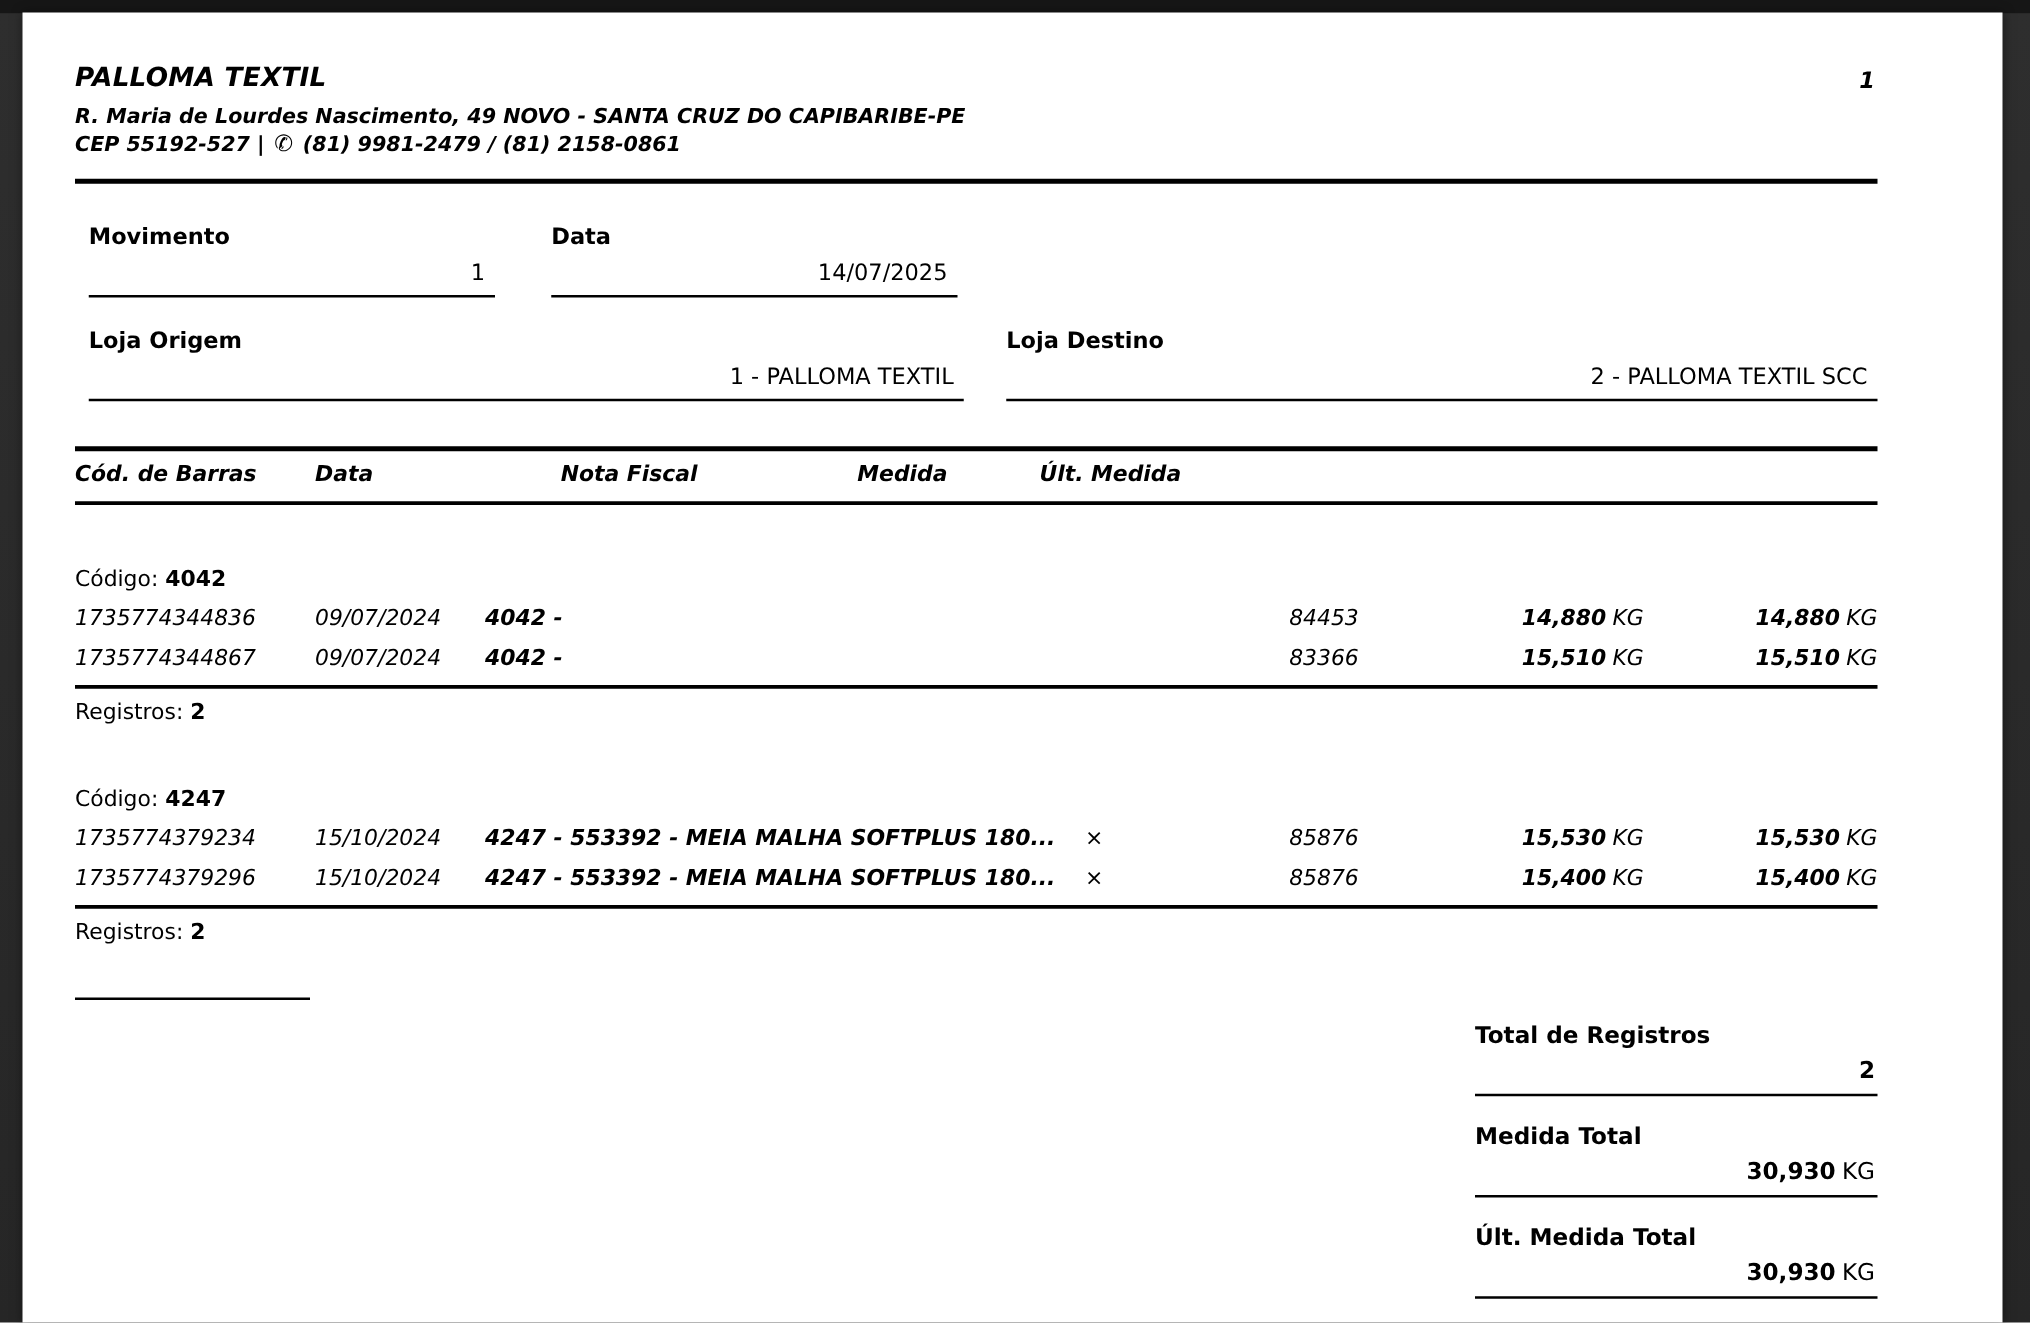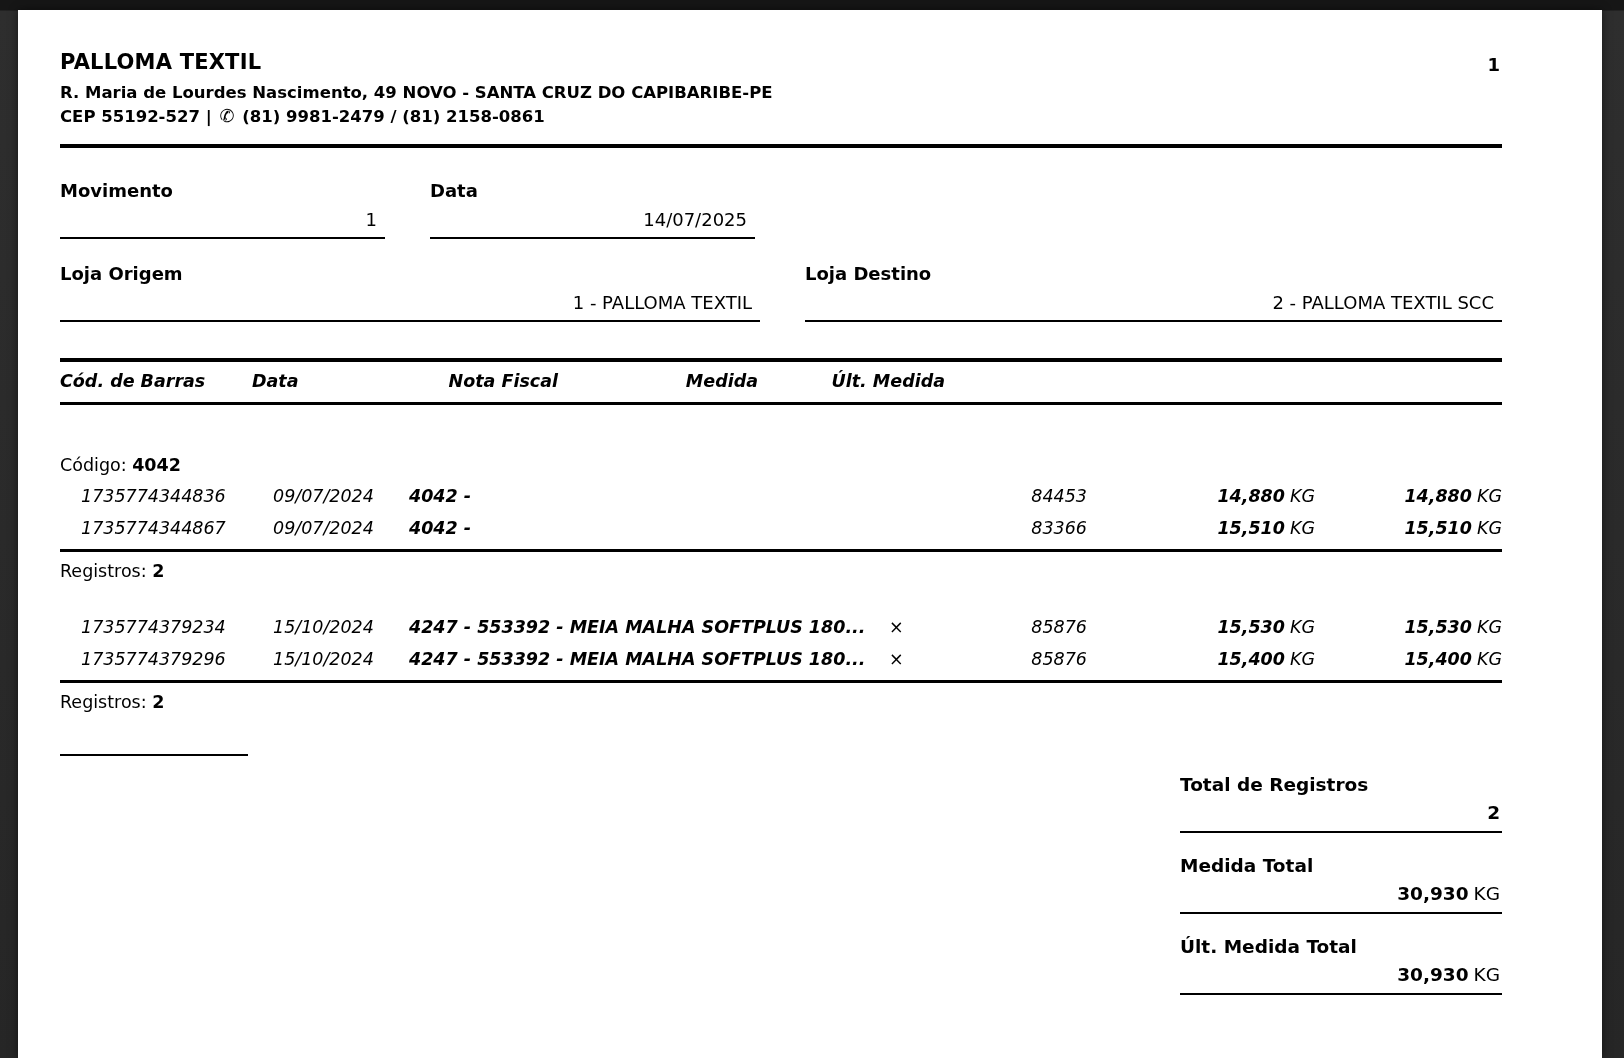--- a/index.html
+++ b/index.html
@@ -13,34 +13,34 @@
   .page {
     position:absolute; left:18px; top:10px; width:1584px; height:1048px;
     background:#fff;
     box-shadow:0 0 8px rgba(0,0,0,.5);
   }
   .content { padding:38px 100px 0 42px; }
 
   .b { font-weight:bold; }
 
   
-  .doc-header { display:flex; justify-content:space-between; align-items:flex-start; }
+  .doc-header { display:flex; justify-content:space-between; align-items:flex-start;font-style:italic; }
   .company-block { flex:1 1 auto; padding-top:2px; }
   .company-name { font-size:21px; font-weight:bold; margin-bottom:7px; letter-spacing:.2px; }
   .company-line { font-size:16.5px; font-weight:bold; line-height:23px; }
   .phone-ico { font-weight:normal; font-size:18px; padding:0 2px; }
   .title-block { width:575px; flex:0 0 auto; }
   .report-title { font-size:30px; font-weight:bold; padding-bottom:3px; border-bottom:3px solid #000; }
   .page-number { text-align:right; font-size:18px; font-weight:bold; padding:6px 2px 0 0; }
 
   .rule-thick { border:none; height:4px; background:#000; margin-top:16px; }
   .rule-med   { border:none; height:3px; background:#000; }
 
   
-  .form-row { display:flex; }
+  .form-row { display:flex;margin-left:11px; }
   .form-row-1 { margin-top:32px; }
   .form-row-2 { margin-top:24px; justify-content:space-between; }
   .field { display:block; }
   .f-movimento { width:325px; margin-right:45px; }
   .f-data { width:325px; }
   .f-origem { width:700px; }
   .f-destino { width:697px; }
   .field-label { font-size:18px; font-weight:bold; }
   .field-value {
     margin-top:8px; text-align:right; font-size:18px;
@@ -50,21 +50,21 @@
   
   .table { margin-top:36px; }
   .trow { display:flex; align-items:baseline;font-style:italic; }
   .col-barcode { width:192px; }
   .col-data    { width:136px; }
   .col-desc    { flex:1 1 auto; }
   .col-nota    { width:170px; text-align:right; }
   .col-medida  { width:200px; text-align:right; }
   .col-ult     { width:187px; text-align:right; }
   .thead { font-weight:bold; font-size:17.5px; padding:9px 0 11px 0; }
-  .tbody-row { font-size:17.5px; padding:6px 0;margin-left:21px; }
+  .tbody-row { font-size:17.5px; padding:6px 0; }
   .tbody-row .col-nota { padding-right:28px; }
   .desc-text { font-weight:bold; }
   .desc-suffix { font-weight:normal; margin-left:18px; }
   .unit { font-weight:normal; margin-left:5px; }
   .group-code { font-size:17.5px; padding:10px 0 5px 0;margin-top:40px; }
   .group-rule { margin-top:5px; height:3px; background:#000; border:none; }
   .group-registros { font-size:17.5px; padding:9px 0 0 0; }
   .group + .group { margin-top:30px; }
 
   .short-line { margin-top:42px; width:188px; height:0; border-top:2px solid #000; }
@@ -175,20 +175,24 @@
         </div>
 
         <hr class="group-rule">
         <div class="group-registros">
           <span>Registros:</span>
           <span class="b">2</span>
         </div>
       </div>
 
       <div class="group">
+        <div class="group-code">
+          <span>Código:</span>
+          <span class="b">4247</span>
+        </div>
 
         <div class="trow tbody-row">
           <div class="col-barcode">1735774379234</div>
           <div class="col-data">15/10/2024</div>
           <div class="col-desc">
             <span class="desc-text">4247 - 553392 - MEIA MALHA SOFTPLUS 180...</span>
             <span class="desc-suffix">×</span>
           </div>
           <div class="col-nota">85876</div>
           <div class="col-medida">

